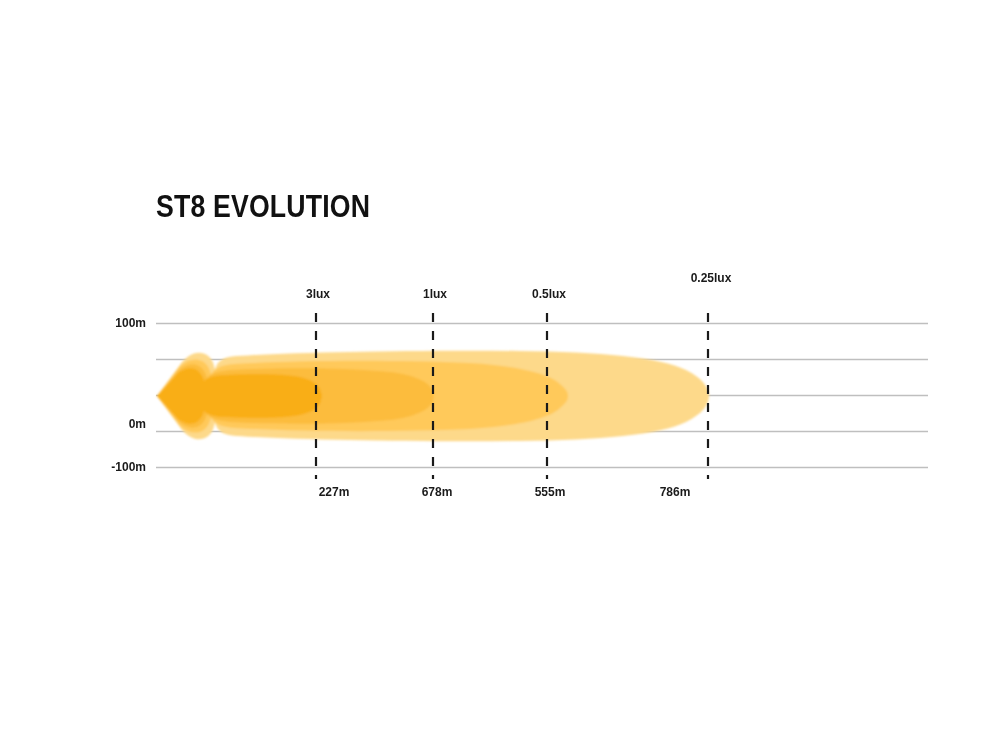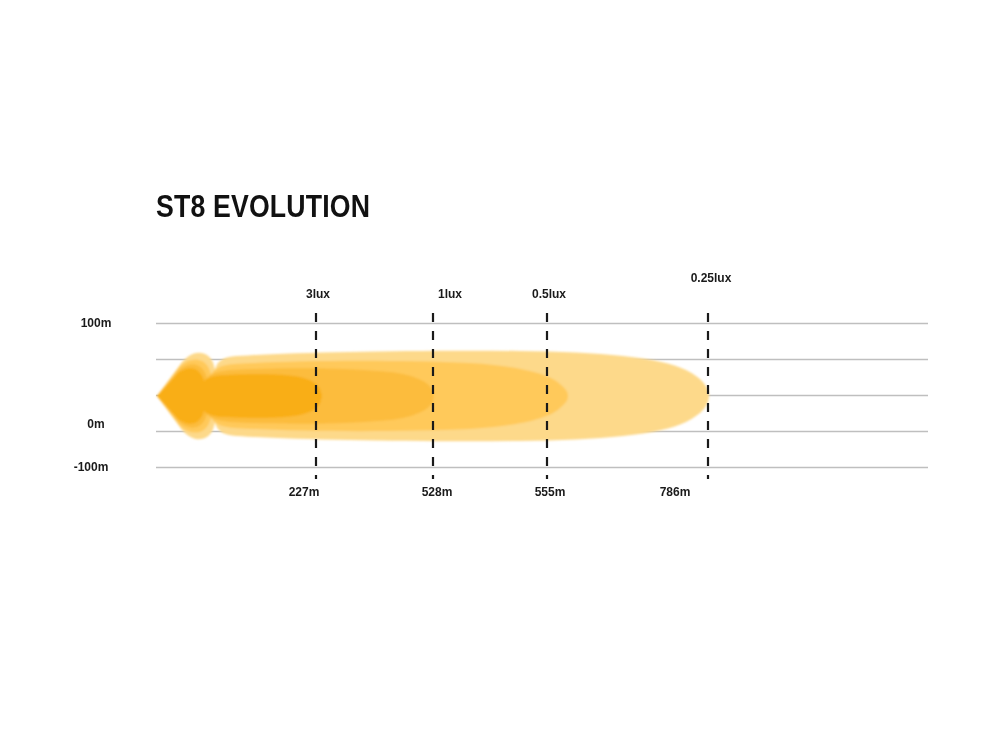--- a/index.html
+++ b/index.html
@@ -40,21 +40,21 @@
   }
   .axis-label {
     position: absolute;
     font-family: "Liberation Sans", sans-serif;
     font-size: 12px;
     font-weight: 700;
     color: #1a1a1a;
     white-space: nowrap;
   }
   .y-label {
-    text-align: center;
+    text-align: right;
     transform: translateY(-50%);
   }
   .lux-label {
     transform: translateX(-50%);
   }
   .dist-label {
     transform: translateX(-50%);
   }
 </style>
 </head>
@@ -152,22 +152,22 @@
       <line x1="547" y1="313" x2="547" y2="479" stroke="#1a1a1a"></line>
       <line x1="708" y1="313" x2="708" y2="479" stroke="#1a1a1a"></line>
     </g>
   </svg>
 
   <div class="axis-label y-label" style="left:46px; top:323px; width:100px;">100m</div>
   <div class="axis-label y-label" style="left:46px; top:396px; width:100px;margin-top:28px;">0m</div>
   <div class="axis-label y-label" style="left:36px; top:467px; width:110px;">-100m</div>
 
   <div class="axis-label lux-label" style="left:318px; top:287px;">3lux</div>
-  <div class="axis-label lux-label" style="left:450px; top:287px;">1lux</div>
+  <div class="axis-label lux-label" style="left:435px; top:287px;">1lux</div>
   <div class="axis-label lux-label" style="left:549px; top:287px;">0.5lux</div>
   <div class="axis-label lux-label" style="left:711px; top:271px;">0.25lux</div>
 
-  <div class="axis-label dist-label" style="left:304px; top:485px;">227m</div>
-  <div class="axis-label dist-label" style="left:437px; top:485px;">528m</div>
+  <div class="axis-label dist-label" style="left:334px; top:485px;">227m</div>
+  <div class="axis-label dist-label" style="left:437px; top:485px;">678m</div>
   <div class="axis-label dist-label" style="left:550px; top:485px;text-align:center;">555m</div>
   <div class="axis-label dist-label" style="left:675px; top:485px;">786m</div>
 
 </div>
 
 </body></html>

